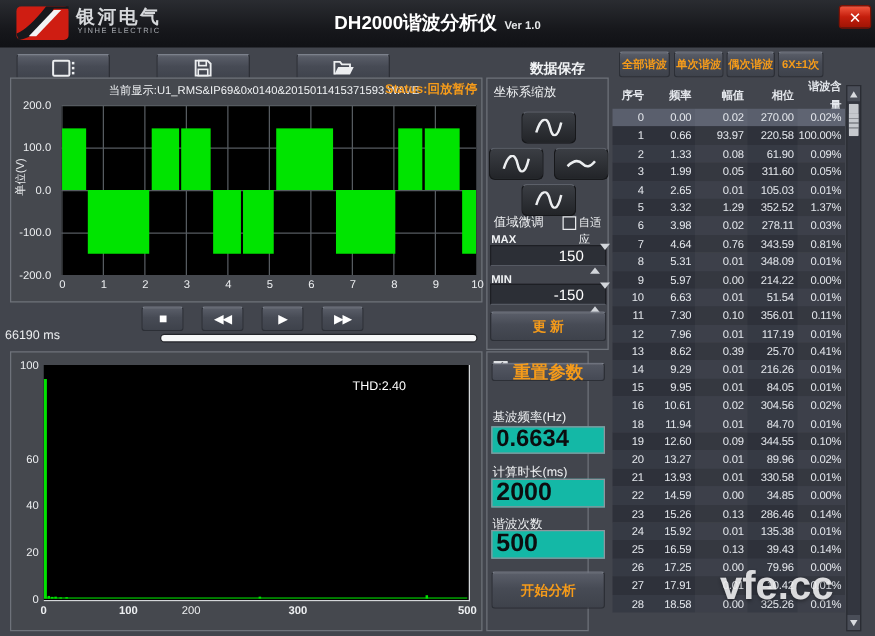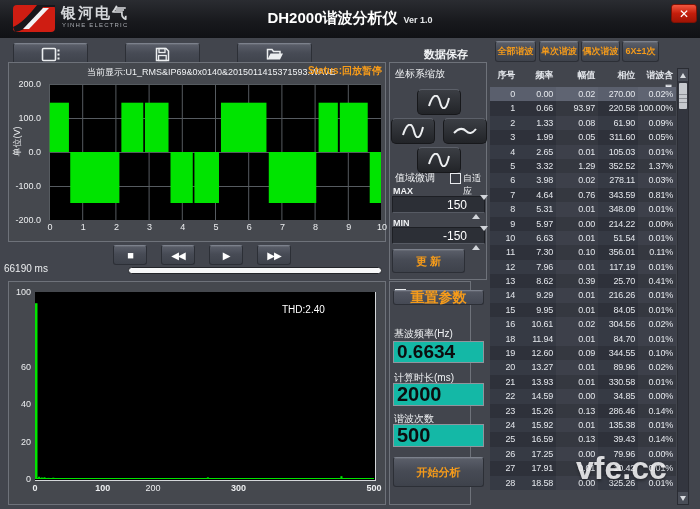--- a/index.html
+++ b/index.html
@@ -66,33 +66,33 @@
   .cb.checked{background:#f2f3f5;}
   .cb.checked::after{content:"✓";position:absolute;left:0px;top:-2px;font-size:10px;font-weight:bold;color:#1a1c20;}
   .cb-label{position:absolute;font-size:9px;color:#f0f2f4;}
   .minmax-label{position:absolute;font-size:9px;font-weight:bold;color:#f0f2f4;}
   .spinfield{position:absolute;left:2px;width:93px;height:17px;box-sizing:border-box;
     background:#2c2f36;border:1px solid #1d1f24;border-bottom-color:#565a63;
     color:#fff;font-size:12px;text-align:right;padding-right:17px;line-height:16px;cursor:text;}
   .spin-arrows{position:absolute;right:4px;top:2px;width:8px;}
   .spin-up{width:0;height:0;border-left:4px solid transparent;border-right:4px solid transparent;border-bottom:5px solid #d2d5da;margin-bottom:2px;}
   .spin-down{width:0;height:0;border-left:4px solid transparent;border-right:4px solid transparent;border-top:5px solid #d2d5da;}
-  #update-btn{left:2px;top:186px;width:73px;height:24px;font-size:11px;}
+  #update-btn{left:2px;top:186px;width:93px;height:24px;font-size:11px;}
   #reset-btn{left:3px;top:8px;width:91px;height:15px;font-size:14px;background:linear-gradient(#545863,#454954);}
   .field-label{position:absolute;font-size:10px;color:#f0f2f4;}
   .white-input{position:absolute;left:3px;width:91px;box-sizing:border-box;background:#14b8a6;
     border:1px solid #8f959d;color:#0c0d0f;font-weight:bold;padding:0 0 0 3px;
     font-family:"Liberation Sans","DejaVu Sans",sans-serif;}
   #f1-input{top:59px;height:22px;font-size:19px;}
   #f2-input{top:101px;height:23px;font-size:20px;}
   #f3-input{top:142px;height:23px;font-size:20px;}
   #start-btn{left:3px;top:175px;width:91px;height:30px;font-size:11px;}
   
   #table{position:absolute;left:490px;top:68px;width:199px;height:437px;font-size:9px;}
-  #table-header{display:flex;height:19px;font-weight:bold;color:#fff;}
+  #table-header{display:flex;height:19px;align-items:center;font-weight:bold;color:#fff;font-family:Liberation Mono, monospace;}
   #table-body{position:absolute;left:0;top:19px;width:186px;}
   .trow{display:flex;height:14.4px;cursor:pointer;}
   .trow.odd{background:#2e313a;} .trow.even{background:#363a44;} .trow.sel{background:#5a5f6d;}
   .tcell{box-sizing:border-box;text-align:right;padding-right:3px;line-height:14.4px;color:#e4e7ec;letter-spacing:-0.2px;}
   .c0{width:28px;} .c1{width:38px;} .c2{width:42px;} .c3{width:40px;} .c4{width:38px;}
   .trow .tcell.c2,.trow .tcell.c4{background:rgba(255,255,255,.035);}
   #scrollbar{position:absolute;left:187px;top:0;width:12px;height:437px;background:#33363f;border:1px solid #2a2c33;box-sizing:border-box;}
   .sb-btn{position:absolute;left:0;width:10px;height:12px;background:#4a4e58;display:flex;align-items:center;justify-content:center;cursor:pointer;}
   #sb-up{top:0;} #sb-down{bottom:0;}
   .arr-up{width:0;height:0;border-left:3px solid transparent;border-right:3px solid transparent;border-bottom:5px solid #d8dbdf;}

